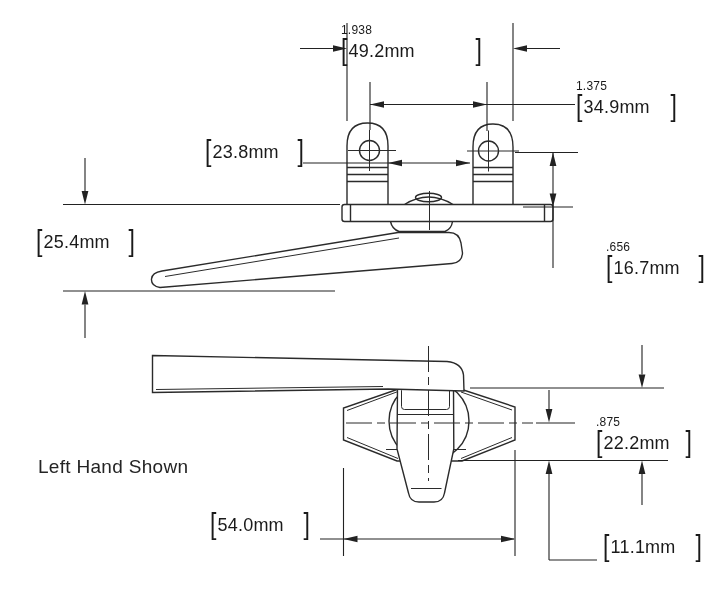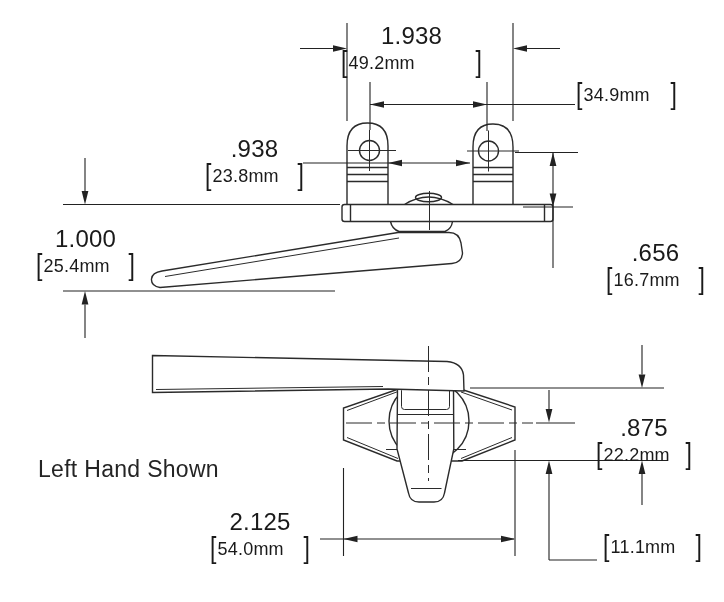--- a/index.html
+++ b/index.html
@@ -5,34 +5,34 @@
   html,body{margin:0;padding:0;background:#ffffff;}
   #stage{
     position:relative;width:724px;height:602px;background:#ffffff;
     font-family:"Liberation Sans", sans-serif;overflow:hidden;
   }
   #linework{position:absolute;left:0;top:0;}
   .dim{
     position:absolute;color:#1a1a1a;line-height:1;
   }
   .din{
-    font-size:24px;text-align:center;letter-spacing:.2px;
+    font-size:12px;text-align:left;letter-spacing:.2px;
   }
   .dmm{
     margin-top:3px;display:flex;justify-content:space-between;align-items:center;
     font-size:18px;letter-spacing:.2px;
   }
   .mmgrp{display:inline-flex;align-items:center;}
   .br{
     display:inline-block;font-size:23px;font-weight:400;
     transform:scaleY(1.28);transform-origin:center;line-height:1;
   }
   .br.open{margin-right:1px;}
   .caption{
-    position:absolute;left:38px;top:456px;font-size:23px;color:#242424;
+    position:absolute;left:38px;top:456px;font-size:19px;color:#242424;
     letter-spacing:.3px;
   }
 </style>
 </head>
 <body>
 
 <div id="stage">
 
   <svg id="linework" width="724" height="602" viewBox="0 0 724 602">
 
@@ -145,42 +145,41 @@
     <div class="dmm">
       <span class="mmgrp">
           <span class="br open">[</span>
           <span>49.2mm</span>
         </span>
       <span class="br">]</span>
     </div>
   </div>
 
   <div class="dim" style="left:576px;top:80px;width:101px">
+    <div class="din">1.375</div>
     <div class="dmm">
       <span class="mmgrp">
           <span class="br open">[</span>
           <span>34.9mm</span>
         </span>
       <span class="br">]</span>
     </div>
   </div>
 
   <div class="dim" style="left:205px;top:137px;width:99px">
-    <div class="din">.938</div>
     <div class="dmm">
       <span class="mmgrp">
           <span class="br open">[</span>
           <span>23.8mm</span>
         </span>
       <span class="br">]</span>
     </div>
   </div>
 
   <div class="dim" style="left:36px;top:227px;width:99px">
-    <div class="din">1.000</div>
     <div class="dmm">
       <span class="mmgrp">
           <span class="br open">[</span>
           <span>25.4mm</span>
         </span>
       <span class="br">]</span>
     </div>
   </div>
 
   <div class="dim" style="left:606px;top:241px;width:99px">
@@ -199,21 +198,20 @@
     <div class="dmm">
       <span class="mmgrp">
           <span class="br open">[</span>
           <span>22.2mm</span>
         </span>
       <span class="br">]</span>
     </div>
   </div>
 
   <div class="dim" style="left:210px;top:510px;width:100px">
-    <div class="din">2.125</div>
     <div class="dmm">
       <span class="mmgrp">
           <span class="br open">[</span>
           <span>54.0mm</span>
         </span>
       <span class="br">]</span>
     </div>
   </div>
 
   <div class="dim" style="left:603px;top:532px;width:99px">

